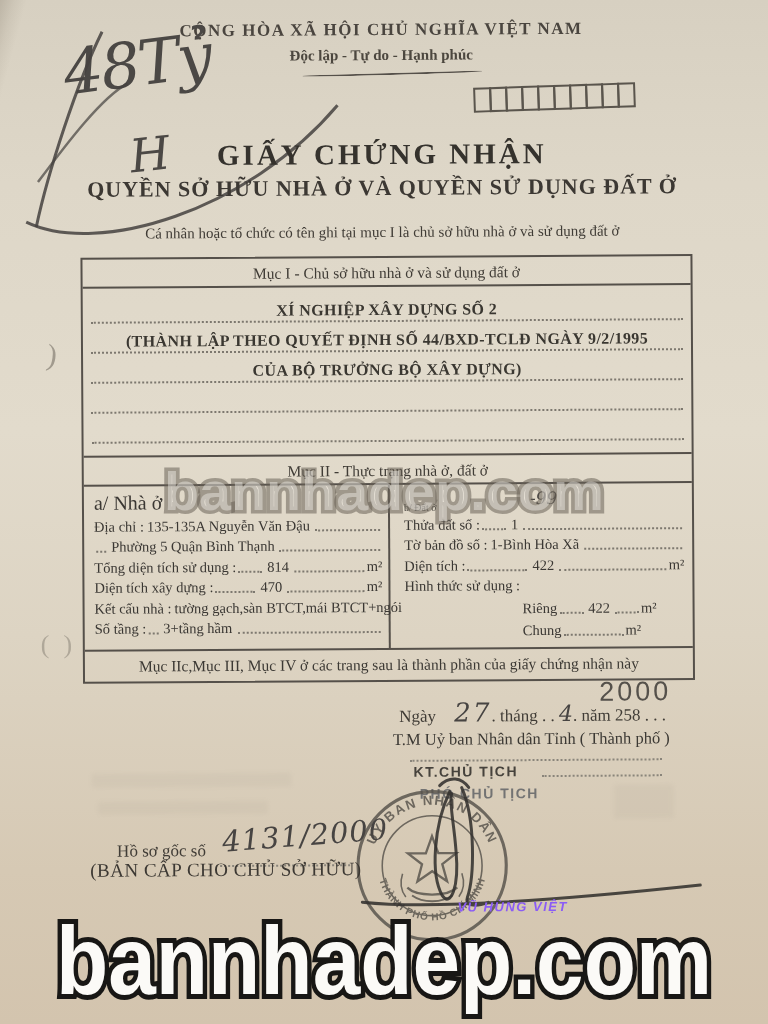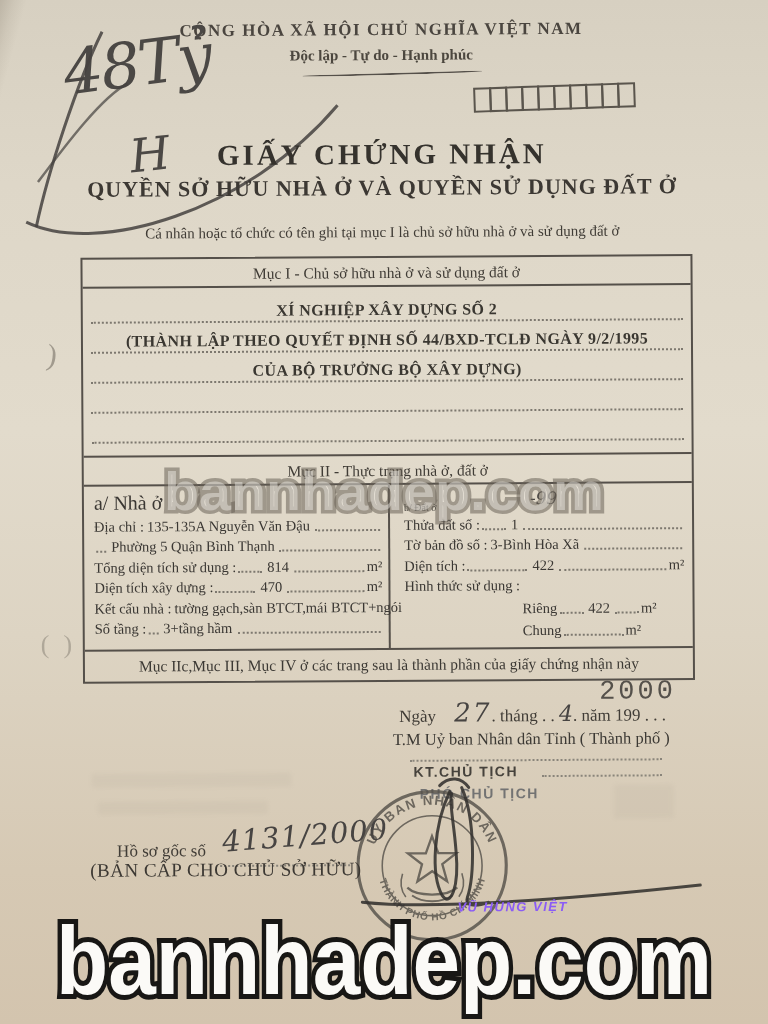--- a/index.html
+++ b/index.html
@@ -57,21 +57,21 @@
   .dots.fix60 { flex:0 0 60px; }
   .overflow-val { white-space:nowrap; position:relative; z-index:3; }
   .use-right { margin-left:118px; margin-top:2px; }
   .hw-99 { position:absolute; left:140px; top:4px; font-size:17px; }
   .note-row { height:30px; line-height:30px; text-align:center; font-size:15.5px; color:#3c3934; }
 
   
   .date-line { left:398px; top:698px; font-size:17px; color:#403c36; white-space:nowrap; }
   .hw-day { font-size:26px; letter-spacing:2px;margin-left:14px; }
   .hw-month { font-size:22px; }
-  .hw-2000 { left:598px; top:678px; font-family:Liberation Mono, monospace; font-style:normal;
+  .hw-2000 { left:598px; top:678px; font-family:Liberation Sans, sans-serif; font-style:normal;
              font-size:27px; letter-spacing:3px; color:#55514b; }
   .authority { left:380px; top:730px; width:300px; text-align:center; font-size:16.5px; color:#3c3934; }
   .dotted-thin { border-bottom:2px dotted #8a857b; height:2px; }
   .sign-title1 { left:412px; top:764px; font-size:14px; font-weight:bold; letter-spacing:1.5px;
                  font-family:"Liberation Sans",sans-serif; color:#46423c; }
   .sign-title2 { left:418px; top:786px; font-size:14px; font-weight:bold; letter-spacing:1.5px;
                  font-family:"Liberation Sans",sans-serif; color:#737373; }
   .signer-name { left:455px; top:900px; font-size:13px; font-weight:bold; letter-spacing:1.5px;
                  font-family:"Liberation Sans",sans-serif; color:#8b5cf6;font-style:italic; }
 
@@ -188,21 +188,21 @@
           </div>
         <div class="abs hw hw-99">-99</div>
         <div class="frow">
           <span class="lbl">Thửa đất số :</span>
           <span class="dots fix24"></span>
           <span class="val">1</span>
           <span class="dots"></span>
         </div>
         <div class="frow">
           <span class="lbl">Tờ bản đồ số :</span>
-          <span class="val">3-Bình Hòa Xã</span>
+          <span class="val">1-Bình Hòa Xã</span>
           <span class="dots"></span>
         </div>
         <div class="frow">
           <span class="lbl">Diện tích :</span>
           <span class="dots fix60"></span>
           <span class="val">422</span>
           <span class="dots"></span>
           <span class="lbl">m²</span>
         </div>
         <div class="frow">
@@ -223,21 +223,21 @@
       </div>
     </div>
 
     <div class="trow note-row">Mục IIc,Mục III, Mục IV ở các trang sau là thành phần của giấy chứng nhận này</div>
   </div>
 
   <div class="abs hw hw-2000">2000</div>
   <div class="abs date-line">
     <span>Ngày</span>
     <span class="hw hw-day">27</span><span>. tháng . .</span>
-    <span class="hw hw-month">4</span><span>. năm 199 . . .</span>
+    <span class="hw hw-month">4</span><span>. năm 258 . . .</span>
   </div>
   <div class="abs authority">T.M Uỷ ban Nhân dân Tỉnh ( Thành phố )</div>
 
   <div class="abs dotted-thin" style="left:408px; top:760px; width:252px;"></div>
   <div class="abs sign-title1">KT.CHỦ TỊCH</div>
   <div class="abs dotted-thin" style="left:540px; top:776px; width:120px;"></div>
   <div class="abs sign-title2">PHÓ CHỦ TỊCH</div>
 
   <svg class="abs stamp-wrap" width="156" height="156" viewBox="0 0 200 200">
     <defs>

